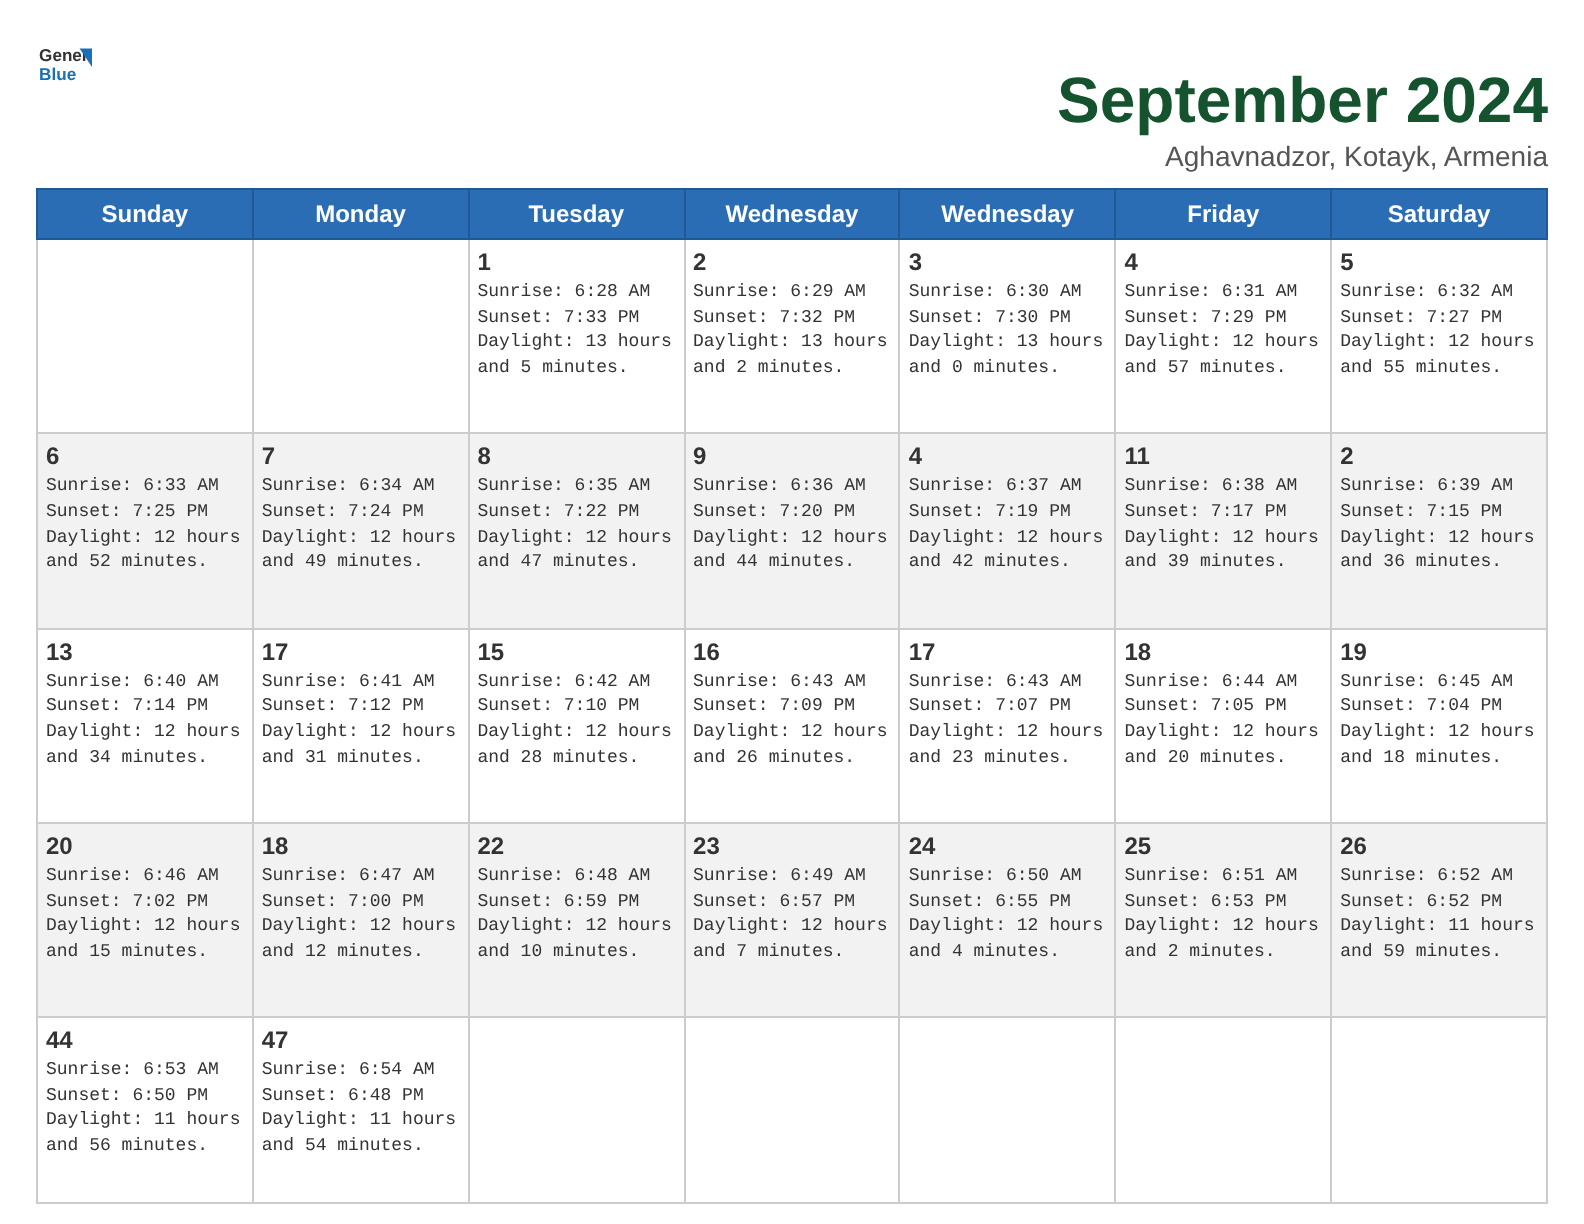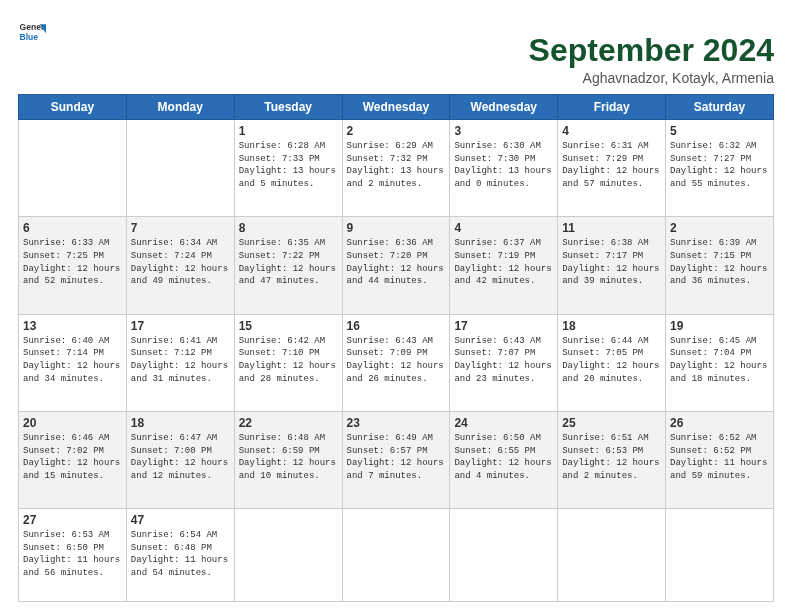--- a/index.html
+++ b/index.html
@@ -234,21 +234,21 @@
             <span class="day-number">25</span>
             <div class="day-info">Sunrise: 6:51 AM<br>Sunset: 6:53 PM<br>Daylight: 12 hours<br>and 2 minutes.</div>
           </td>
           <td>
             <span class="day-number">26</span>
             <div class="day-info">Sunrise: 6:52 AM<br>Sunset: 6:52 PM<br>Daylight: 11 hours<br>and 59 minutes.</div>
           </td>
         </tr>
         <tr>
           <td>
-            <span class="day-number">27</span>
+            <span class="day-number">44</span>
             <div class="day-info">Sunrise: 6:53 AM<br>Sunset: 6:50 PM<br>Daylight: 11 hours<br>and 56 minutes.</div>
           </td>
           <td>
             <span class="day-number">47</span>
             <div class="day-info">Sunrise: 6:54 AM<br>Sunset: 6:48 PM<br>Daylight: 11 hours<br>and 54 minutes.</div>
           </td>
           <td class="empty-cell"></td>
           <td class="empty-cell"></td>
           <td class="empty-cell"></td>
           <td class="empty-cell"></td>

